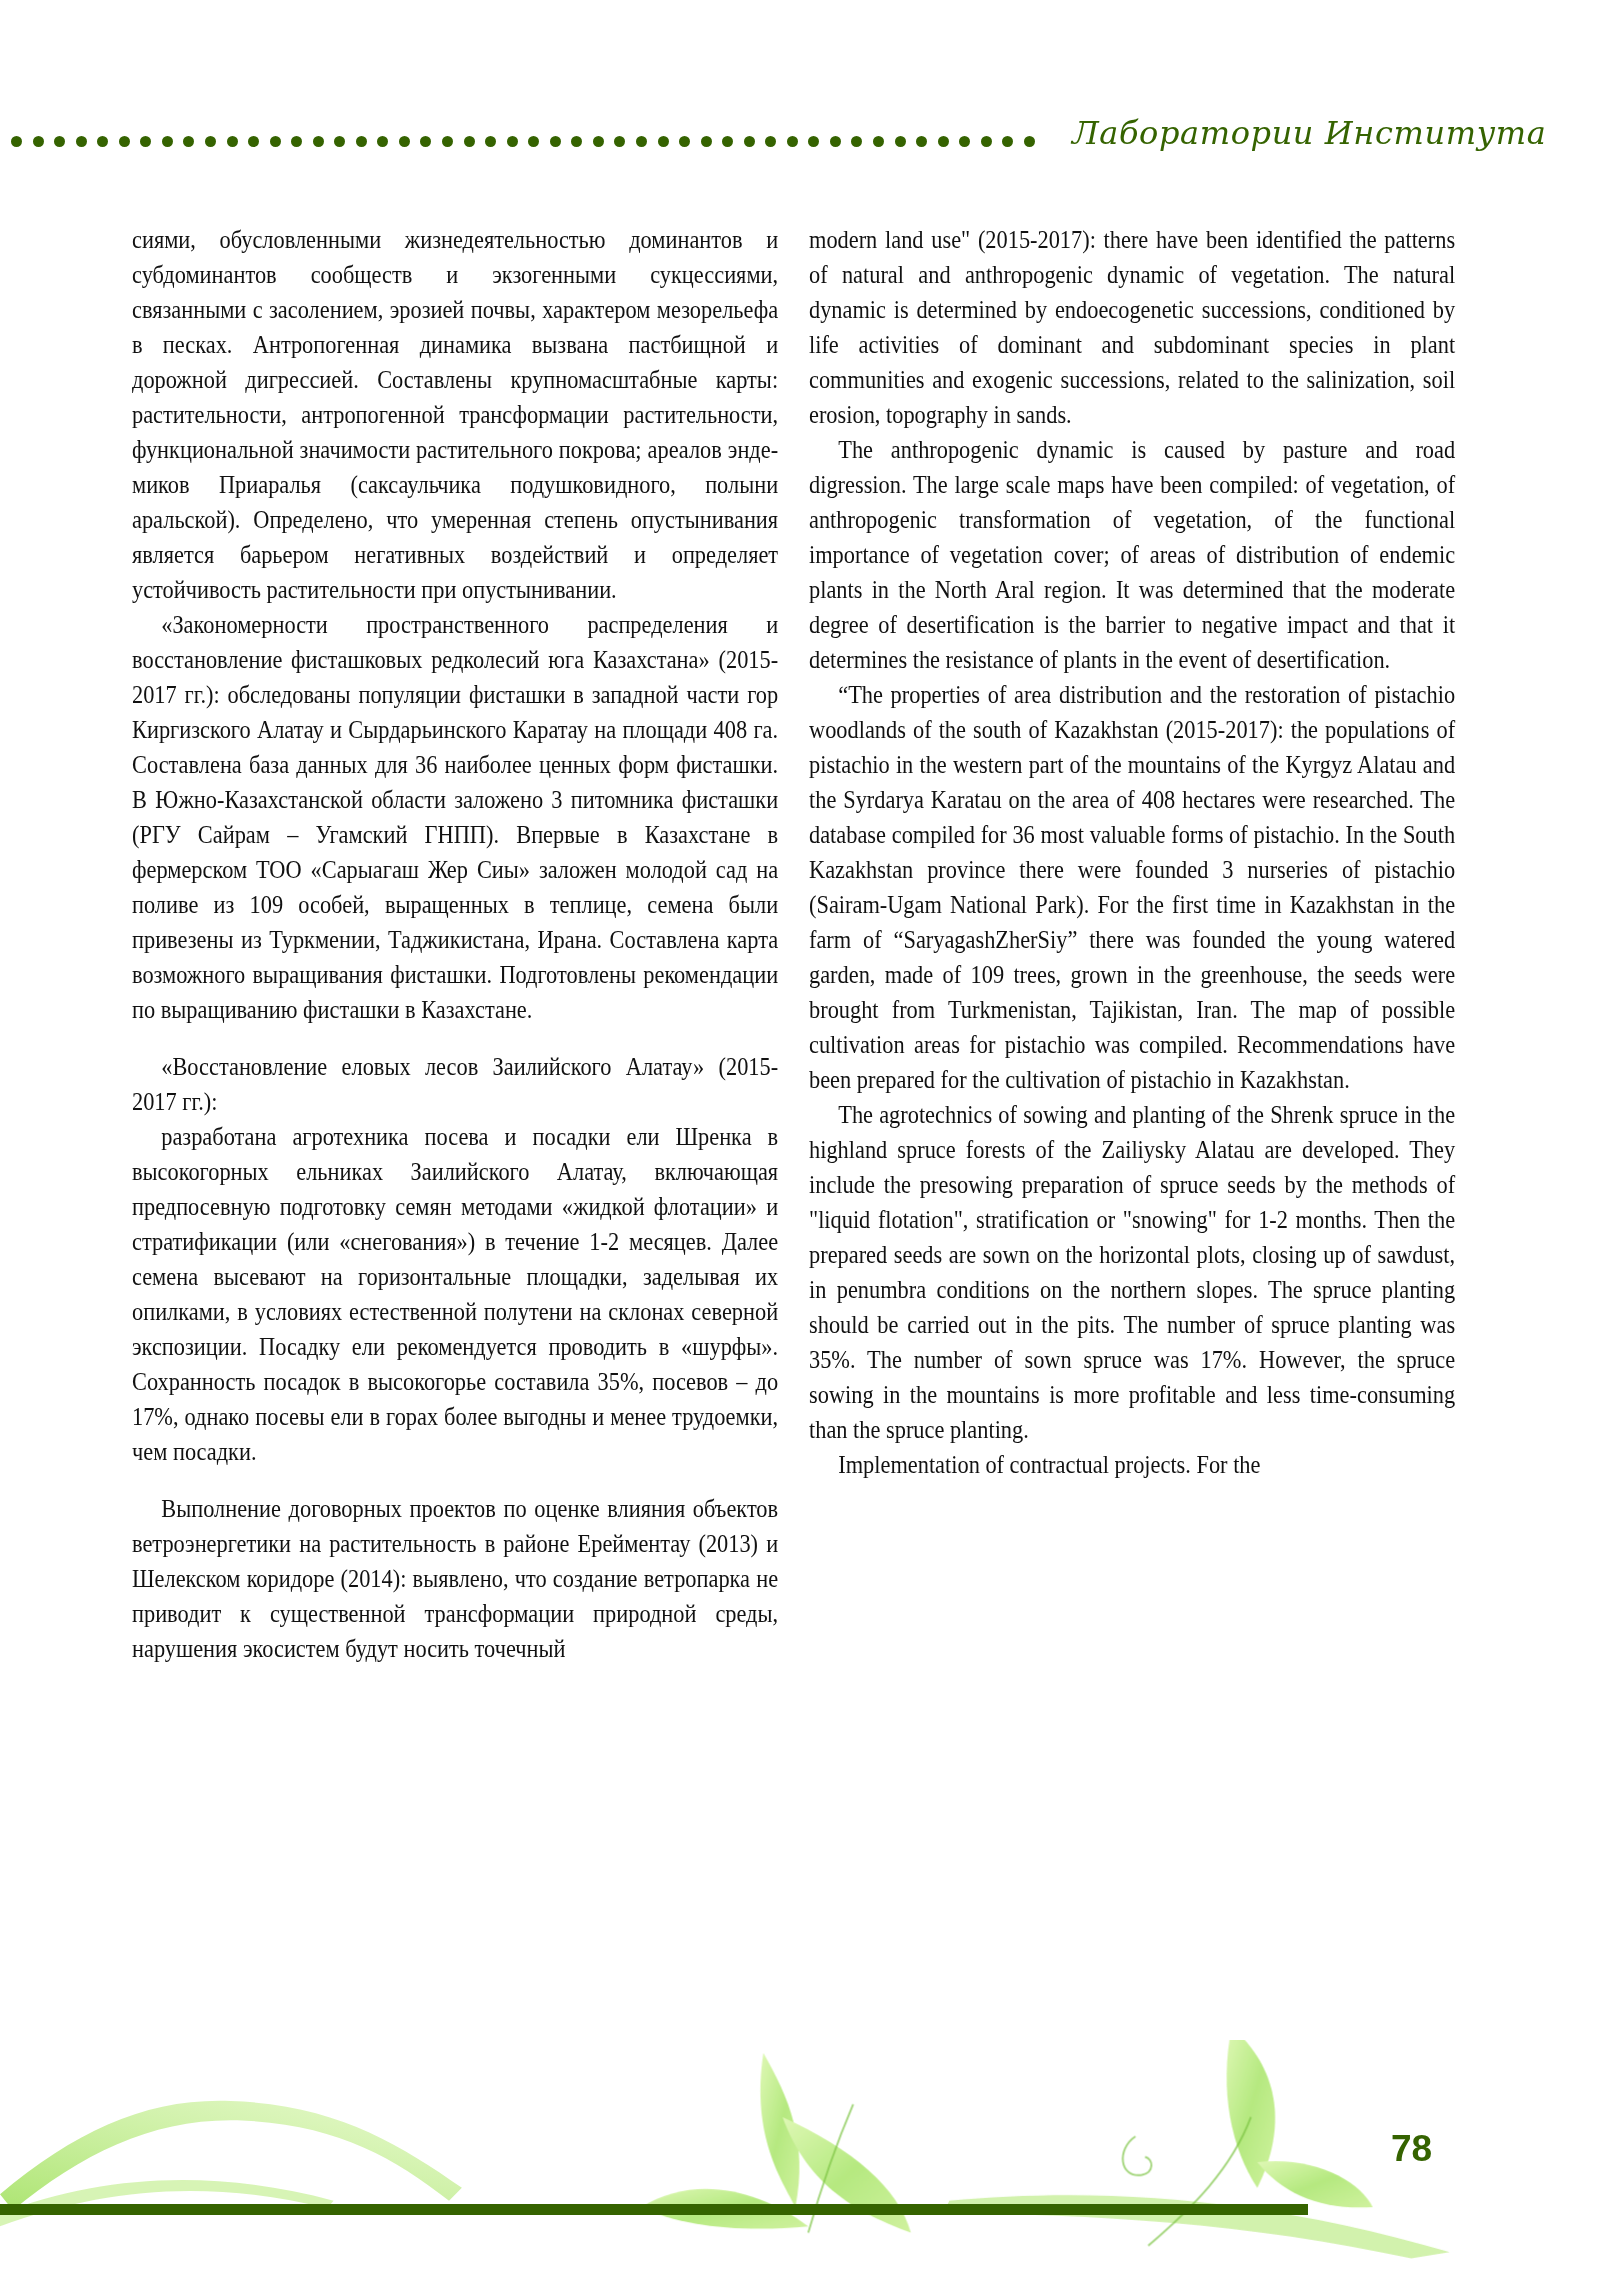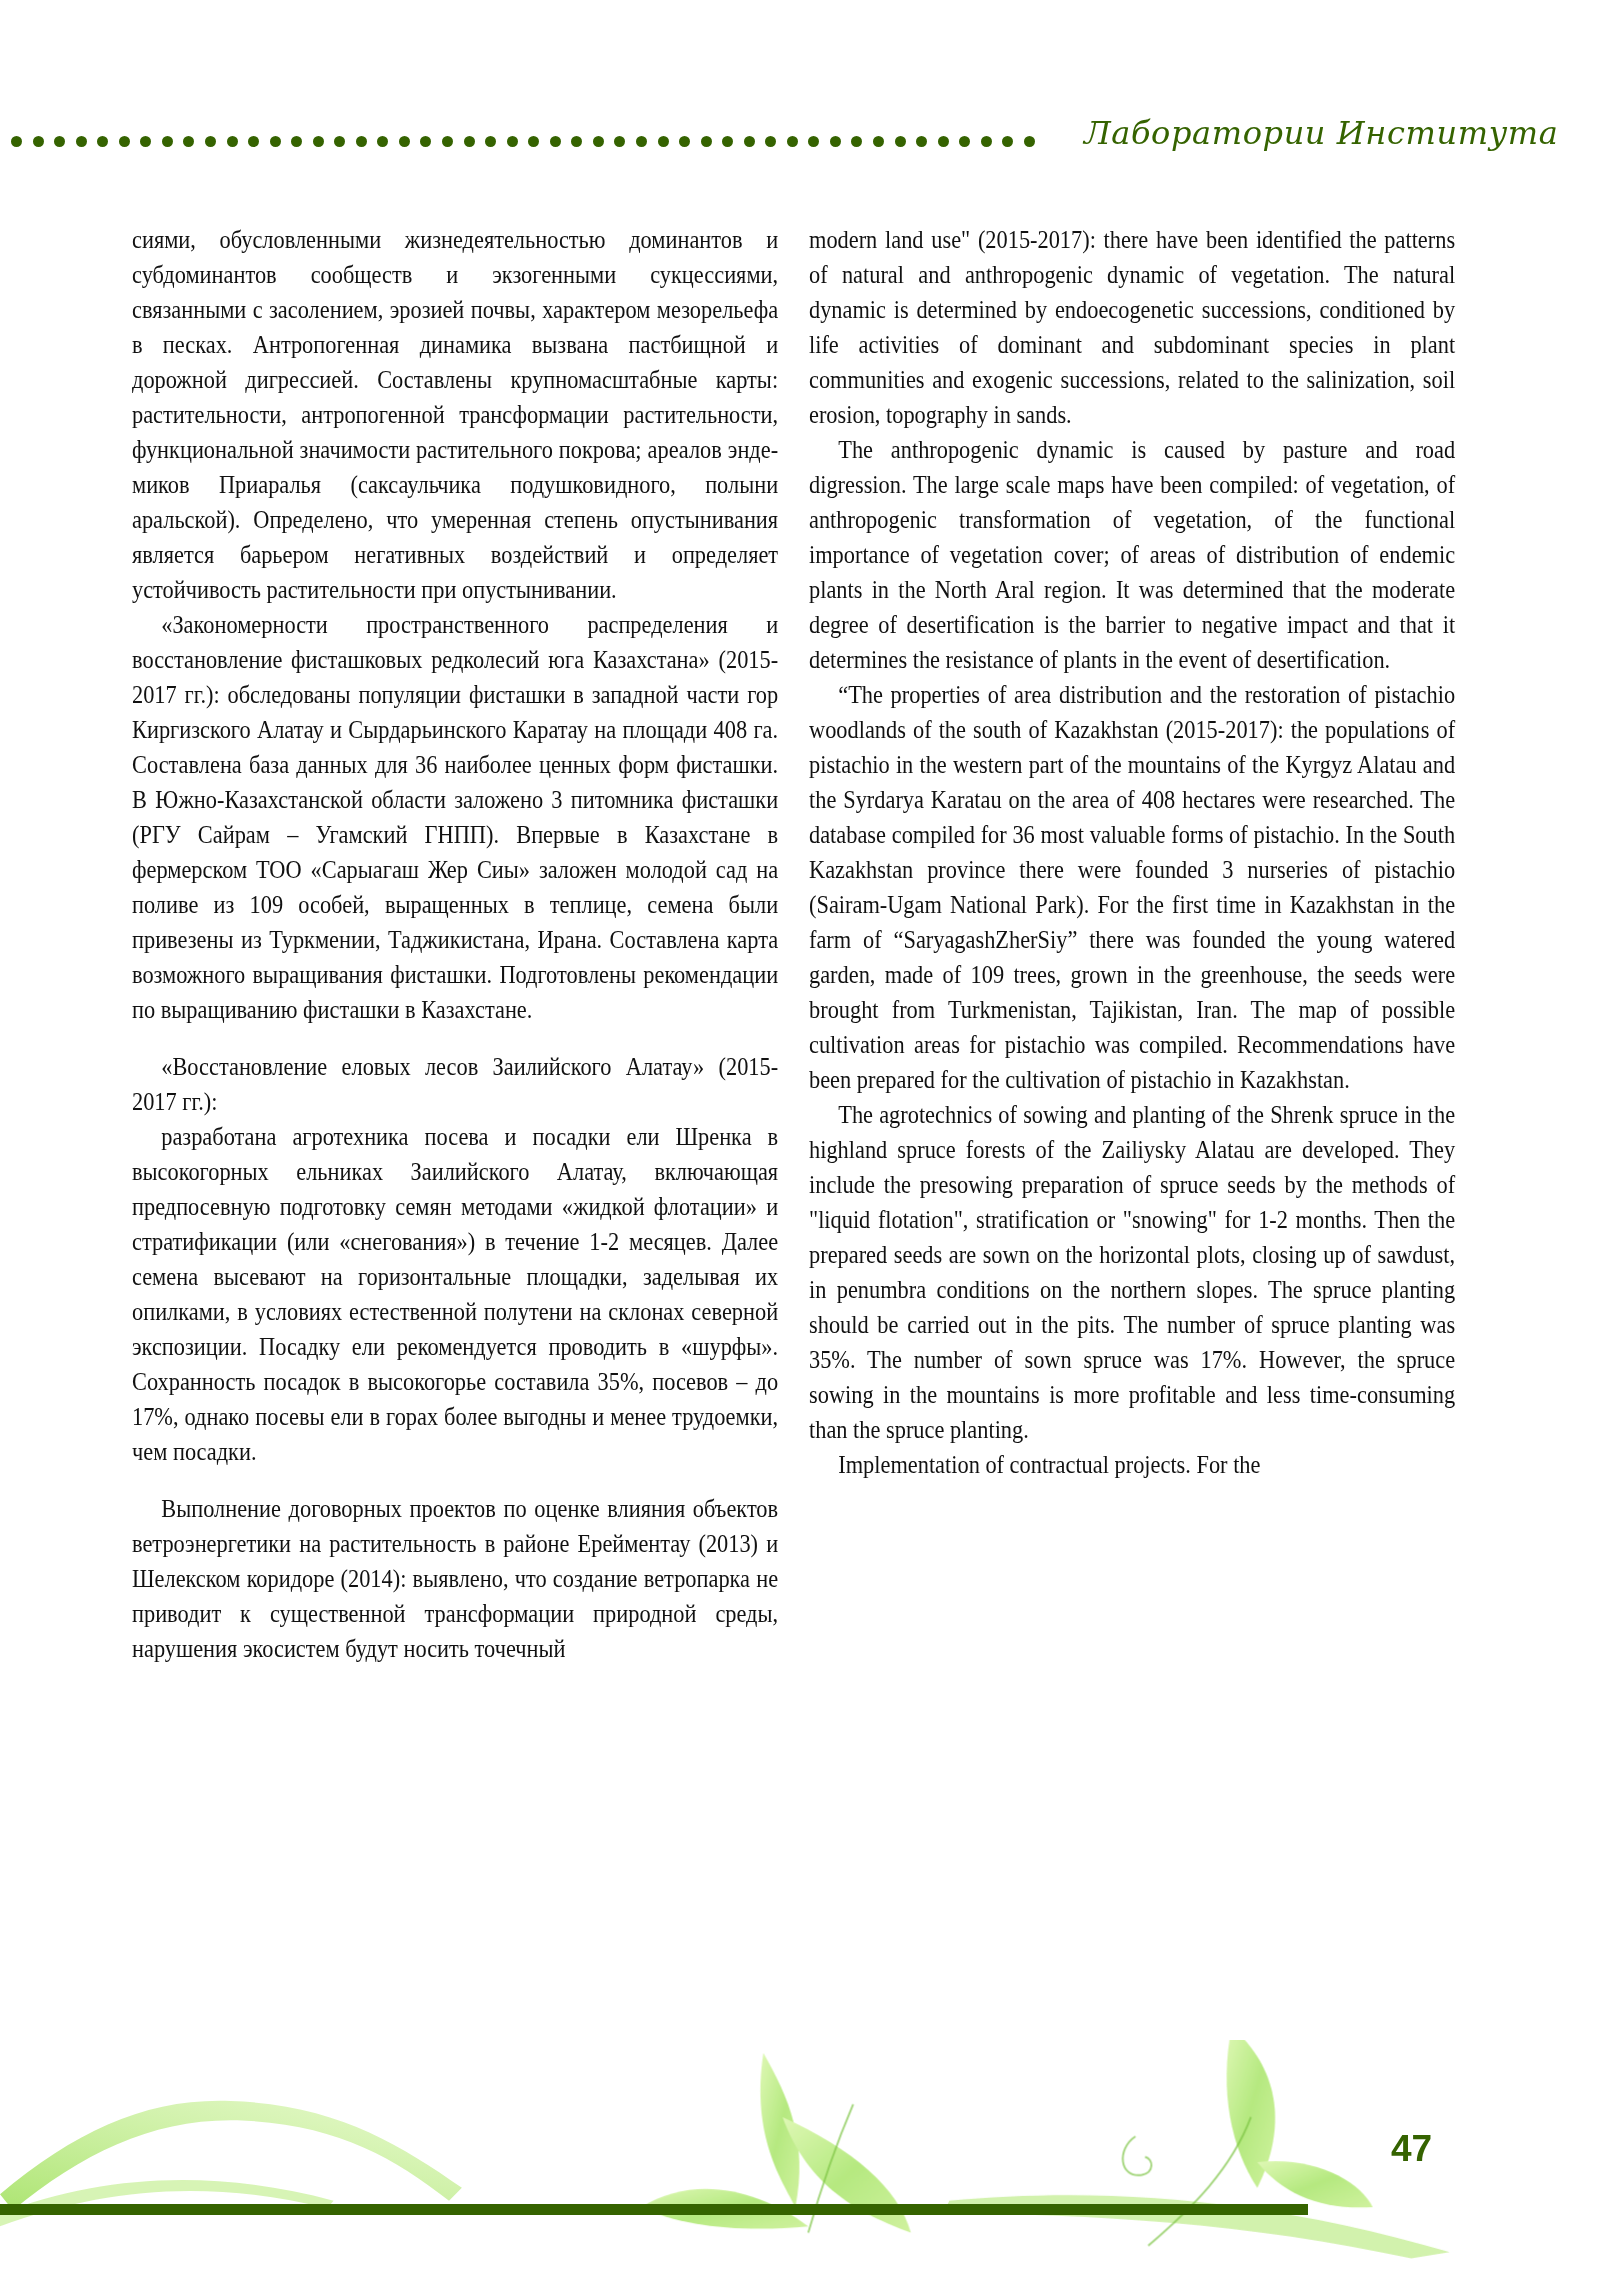--- a/index.html
+++ b/index.html
@@ -4,21 +4,21 @@
 <style>
   html, body { margin: 0; padding: 0; background: #ffffff; }
   body { width: 1614px; height: 2295px; position: relative; overflow: hidden; }
 
   
   .dots { position: absolute; left: 11px; top: 136px; height: 11.5px; }
   .dot { position: absolute; top: 0; width: 11px; height: 11px; border-radius: 50%; background: #356300; }
   .running-head {
     position: absolute; left: 1072px; top: 114px;
     font-family: "DejaVu Serif", serif; font-style: italic;
-    font-size: 32px; color: #356300; letter-spacing: 0.6px; white-space: nowrap; margin-left: 12px;
+    font-size: 32px; color: #356300; letter-spacing: 0.6px; white-space: nowrap;
   }
 
   
   .column {
     position: absolute; top: 222px; width: 646px;
     font-family: "Liberation Serif", serif; font-size: 26px; line-height: 35px;
     color: #111; text-align: justify; hyphens: manual;
   }
   .col-left { left: 132px; }
   .col-right { left: 809px; }
@@ -151,14 +151,14 @@
     <path d="M1960 190 C 2050 180, 2120 220, 2140 260 C 2060 265, 2000 240, 1960 190 Z" fill="url(#gLeaf)"></path>
     <path d="M1480 250 C 1700 230, 1950 240, 2260 330 L 2200 340 C 1950 285, 1700 270, 1470 270 Z" fill="#bdeb86" opacity="0.8"></path>
   </g>
   <g fill="none" stroke="#7cc444" stroke-width="3" opacity="0.7">
     <path d="M1790 320 C 1860 260, 1920 200, 1950 120"></path>
     <path d="M1770 150 C 1740 170, 1745 215, 1780 210 C 1800 206, 1798 185, 1785 182"></path>
     <path d="M1260 300 C 1280 230, 1300 170, 1330 100"></path>
   </g>
 </svg>
 <div class="footer-bar"></div>
-<div class="page-number">47</div>
+<div class="page-number">78</div>
 
 
 </body></html>

